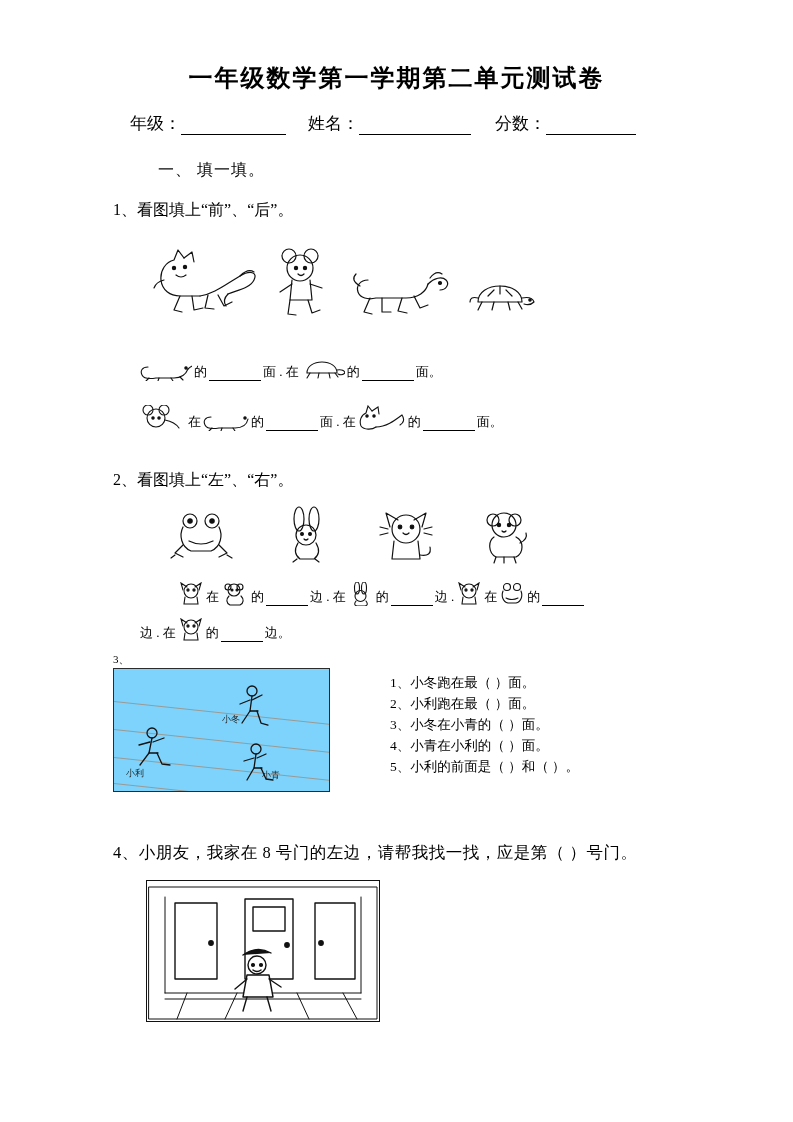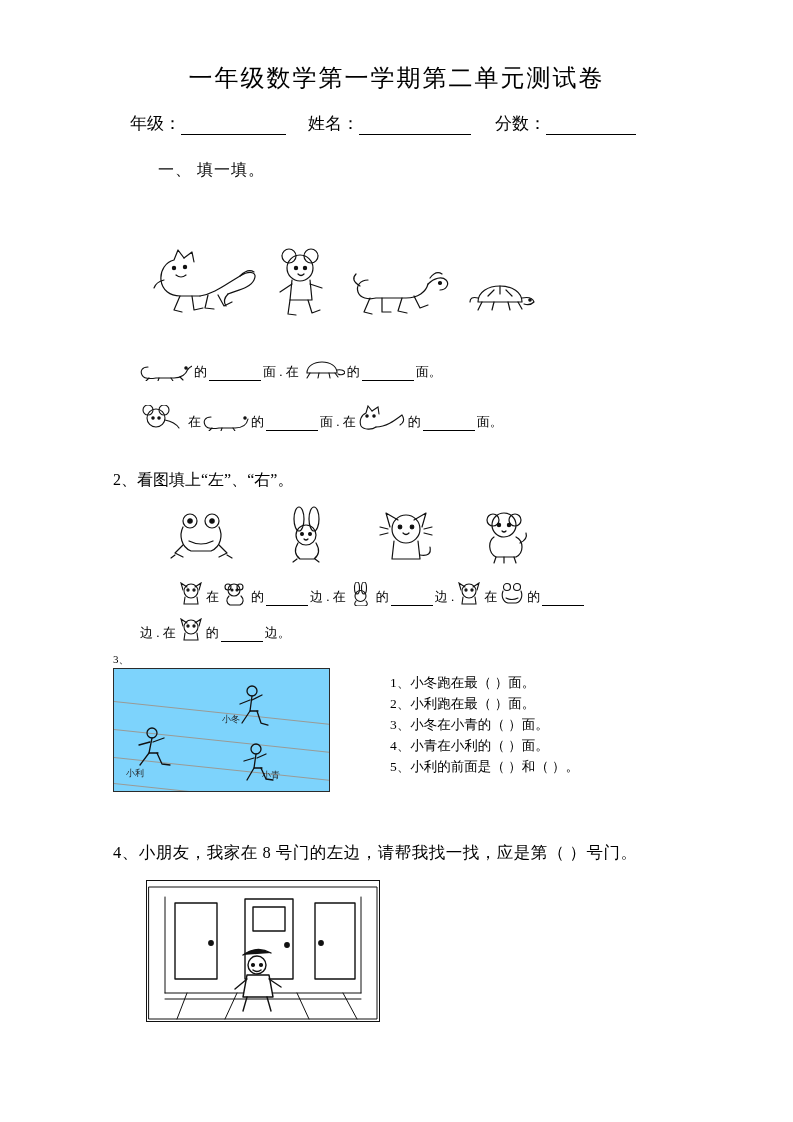--- a/index.html
+++ b/index.html
@@ -20,21 +20,21 @@
     left: 0; top: 0;
     width: 793px;
     height: 1122px;
   }
   .title {
     position: absolute;
     left: 0; top: 62px;
     width: 793px;
     text-align: center;
     font-size: 24px;
-    font-weight: normal;
+    font-weight: bold;
     letter-spacing: 2px;
     font-family: "Liberation Serif", "DejaVu Serif", serif;
   }
   .headline {
     position: absolute;
     left: 130px; top: 112px;
     width: 590px;
     font-size: 17px;
     display: flex;
     align-items: flex-end;
@@ -136,20 +136,23 @@
     <span class="lbl">年级：</span>
     <span class="blank b1"></span>
     <span class="lbl">姓名：</span>
     <span class="blank b2"></span>
     <span class="lbl">分数：</span>
     <span class="blank b3"></span>
   </div>
 
   <div class="sec q-one">一、 填一填。</div>
 
+  <div class="sec q1">
+    <span>1、</span><span>看图填上“前”、“后”。</span>
+  </div>
 
   <div class="imgrow" style="left:150px; top:240px;">
     <svg width="400" height="95" viewBox="0 0 400 95">
       <g fill="none" stroke="#111" stroke-width="1.2" stroke-linejoin="round" stroke-linecap="round">
 
         <g transform="translate(4,10)">
           <path d="M30 8 L24 0 L20 10 C12 12 6 20 7 30 C8 40 16 46 26 46 L46 46"></path>
           <path d="M30 8 L38 2 L40 12"></path>
           <circle cx="20" cy="18" r="1.6" fill="#111"></circle>
           <circle cx="31" cy="17" r="1.6" fill="#111"></circle>

